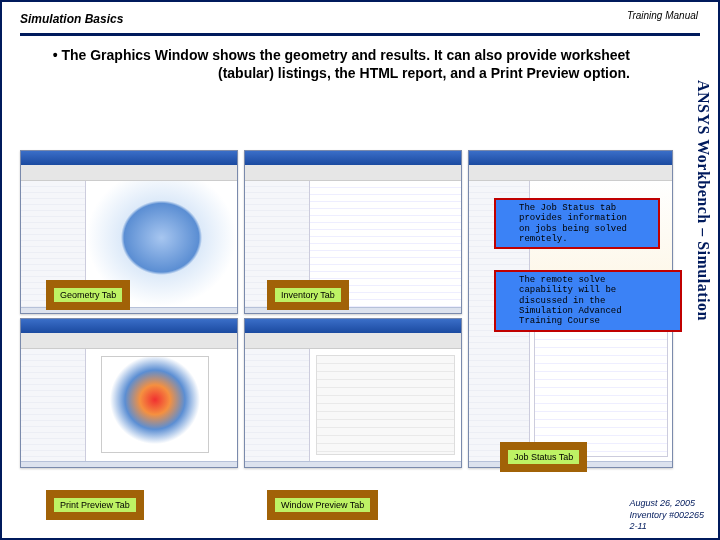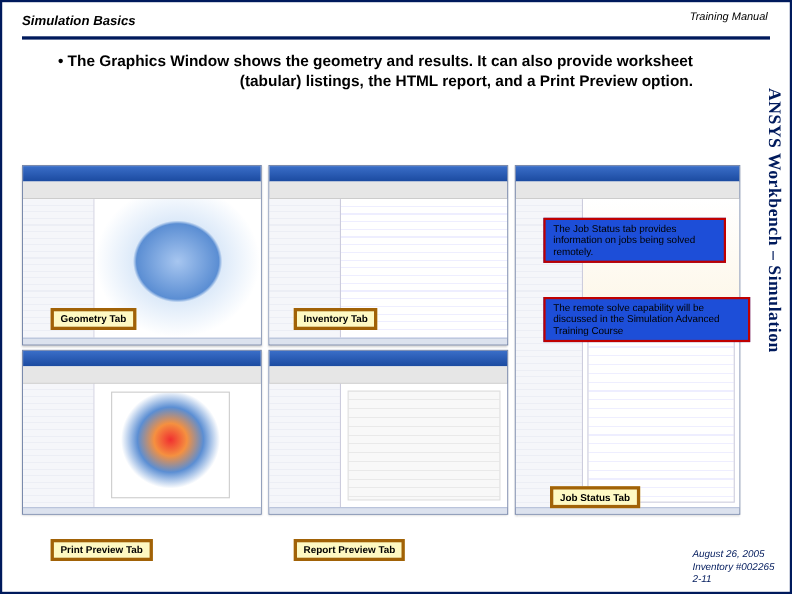--- a/index.html
+++ b/index.html
@@ -168,37 +168,37 @@
   .shot-r .view::after {
     content: "";
     position: absolute; left: 4px; right: 4px; top: calc(38% + 12px); bottom: 4px;
     background: repeating-linear-gradient(#fff, #fff 7px, #eef 7px, #eef 8px);
     border: 1px solid #ccd;
   }
 
   .callout {
     position: absolute;
     border: 2px solid #c00000;
-    background: #1d4ed8;
+    background: #3b82f6;
     font-size: 9px;
-    padding: 3px 7px;
+    padding: 3px 23px;
     color: #000;
     line-height: 1.15;
     z-index: 20;
+    font-family: Liberation Mono, monospace;
   }
   .label-box {
     position: absolute;
-    border: 3px solid #a16207;
-    background: #fef9c3;
+    border: 8px solid #a16207;
+    background: #bef264;
     font-size: 9px;
     padding: 2px 6px;
     color: #000;
     z-index: 20;
     white-space: nowrap;
-    font-weight: bold;
   }
 
   .lbl-geom { top: 278px; left: 44px; }
   .lbl-wks  { top: 278px; left: 265px; }
   .lbl-pp   { top: 488px; left: 44px; }
   .lbl-rp   { top: 488px; left: 265px; }
   .lbl-job  { top: 440px; left: 498px; }
 
   .co-jobstatus { top: 196px; left: 492px; width: 166px; }
   .co-remote   { top: 268px; left: 492px; width: 188px; }
@@ -271,21 +271,21 @@
         <div class="pane-label">Solution Status</div>
       </div>
     </div>
     <div class="tabstrip"></div>
   </div>
 </div>
 
 <div class="label-box lbl-geom">Geometry Tab</div>
 <div class="label-box lbl-wks">Inventory Tab</div>
 <div class="label-box lbl-pp">Print Preview Tab</div>
-<div class="label-box lbl-rp">Report Preview Tab</div>
+<div class="label-box lbl-rp">Window Preview Tab</div>
 <div class="label-box lbl-job">Job Status Tab</div>
 
 <div class="callout co-jobstatus">The Job Status tab provides information on jobs being solved remotely.</div>
 <div class="callout co-remote">The remote solve capability will be discussed in the Simulation Advanced Training Course</div>
 
 <div class="footer">
   <div>August 26, 2005</div>
   <div>Inventory #002265</div>
   <div>2-11</div>
 </div>

